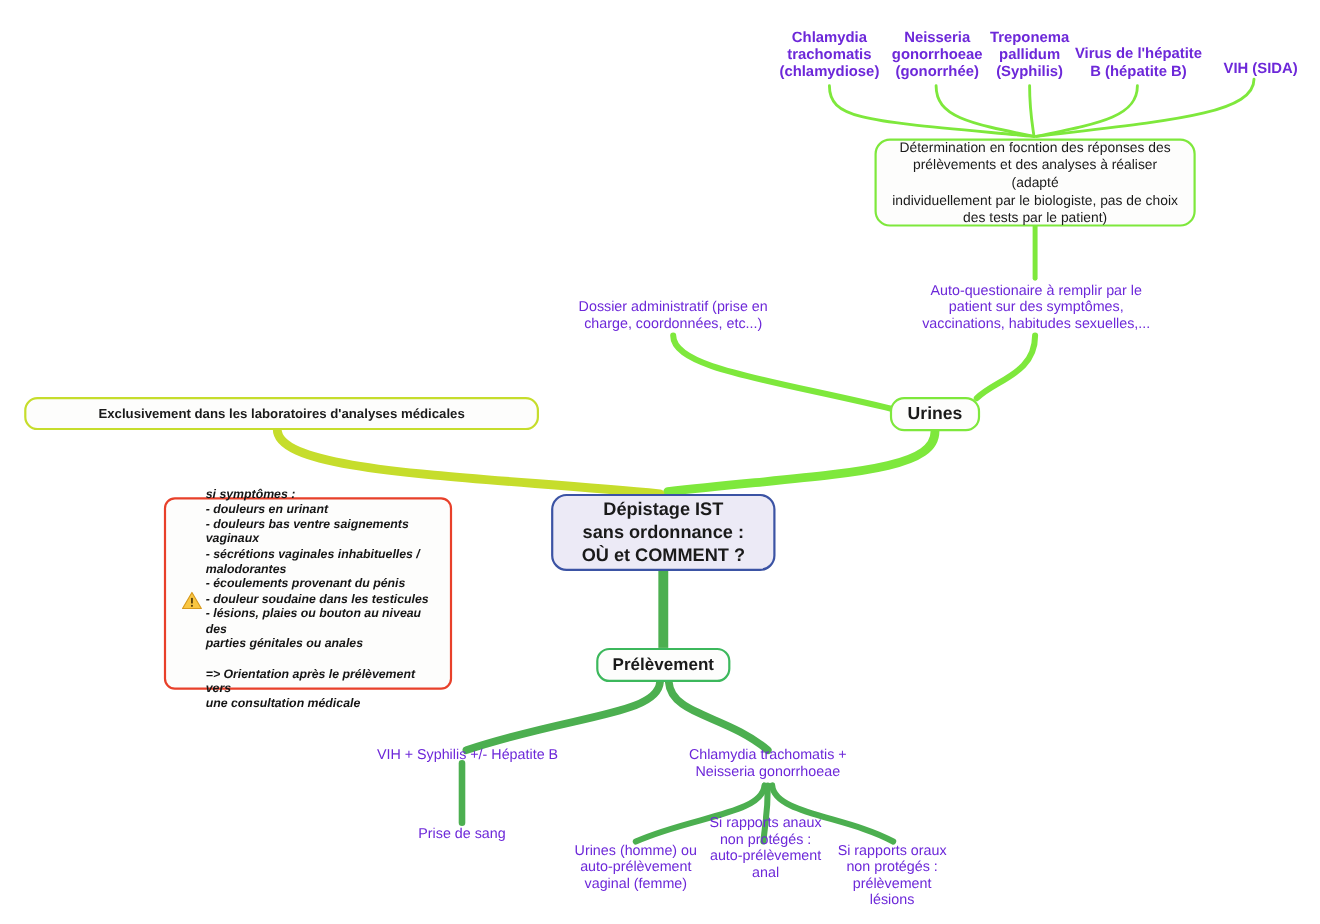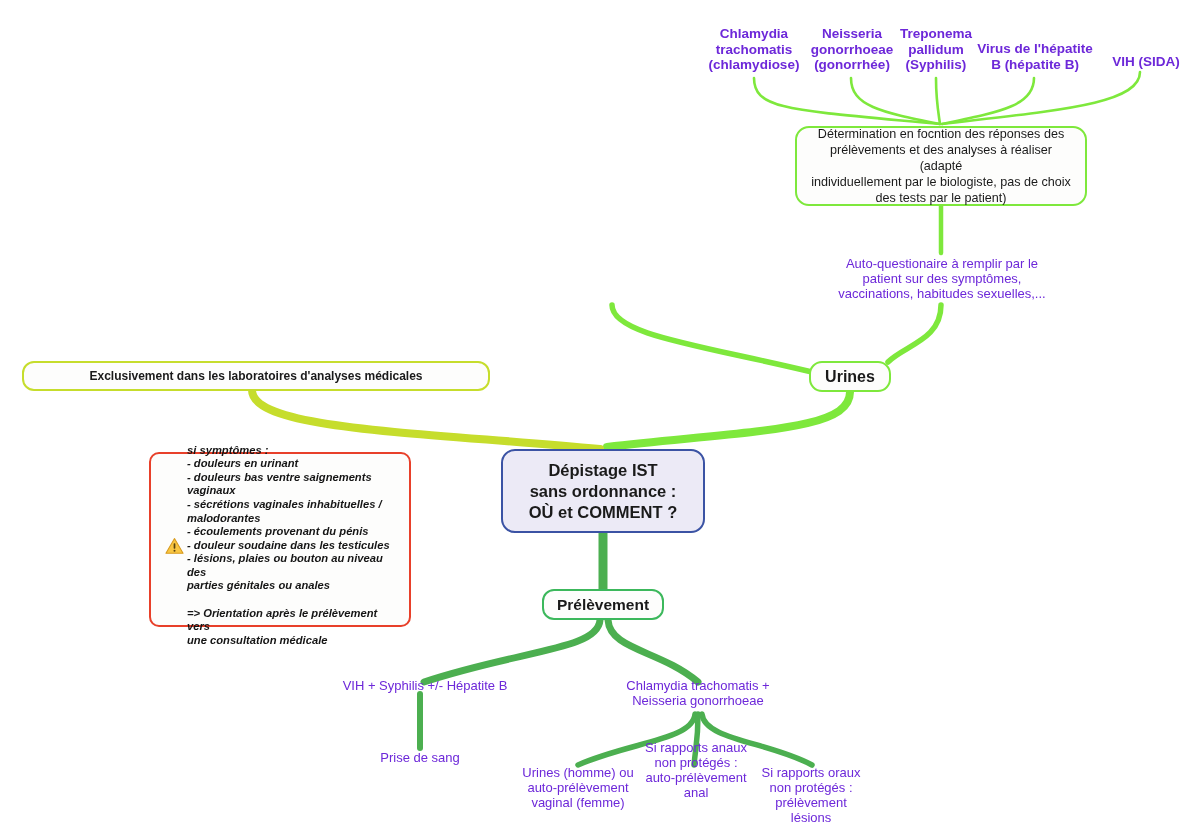--- a/index.html
+++ b/index.html
@@ -172,26 +172,28 @@
 
   <div class="boxnode determination" style="left:795px; top:126px; width:292px; height:80px;">Détermination en focntion des réponses des
 prélèvements et des analyses à réaliser (adapté
 individuellement par le biologiste, pas de choix
 des tests par le patient)</div>
 
   <div class="label" style="left:838px; top:256px; width:208px;">Auto-questionaire à remplir par le
 patient sur des symptômes,
 vaccinations, habitudes sexuelles,...</div>
 
+  <div class="label" style="left:513px; top:271px; width:198px;">Dossier administratif (prise en
+charge, coordonnées, etc...)</div>
 
   <div class="boxnode accueil" style="left:809px; top:361px; width:82px; height:31px;">Urines</div>
 
   <div class="boxnode labo" style="left:22px; top:361px; width:468px; height:30px;">Exclusivement dans les laboratoires d'analyses médicales</div>
 
-  <div class="boxnode center" style="left:501px; top:449px; width:204px; height:84px;">Dépistage IST
+  <div class="boxnode center" style="left:501px; top:449px; width:204px; height:70px;">Dépistage IST
 sans ordonnance :
 OÙ et COMMENT ?</div>
 
   <div class="redbox" style="left:149px; top:452px; width:262px; height:175px;">
     <div class="warn-wrap">
       <svg width="19" height="18" viewBox="0 0 20 18" aria-hidden="true">
         <path d="M10 1.2 L19 16.6 L1 16.6 Z" fill="#f9c642" stroke="#d79a1d" stroke-width="1.1" stroke-linejoin="round"></path>
         <rect x="9.1" y="6.2" width="1.8" height="5.6" rx="0.8" fill="#5a4310"></rect>
         <circle cx="10" cy="14.0" r="1.05" fill="#5a4310"></circle>
       </svg>

